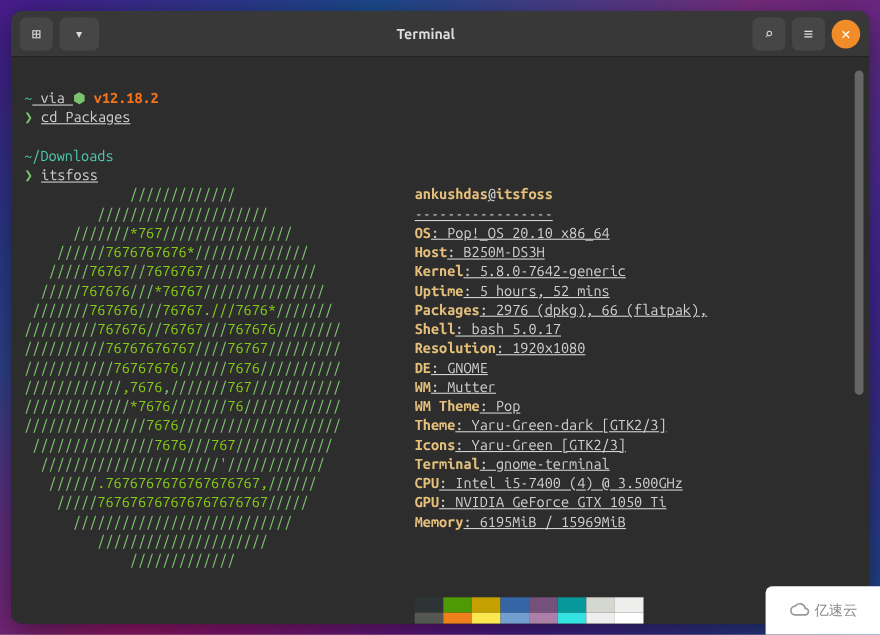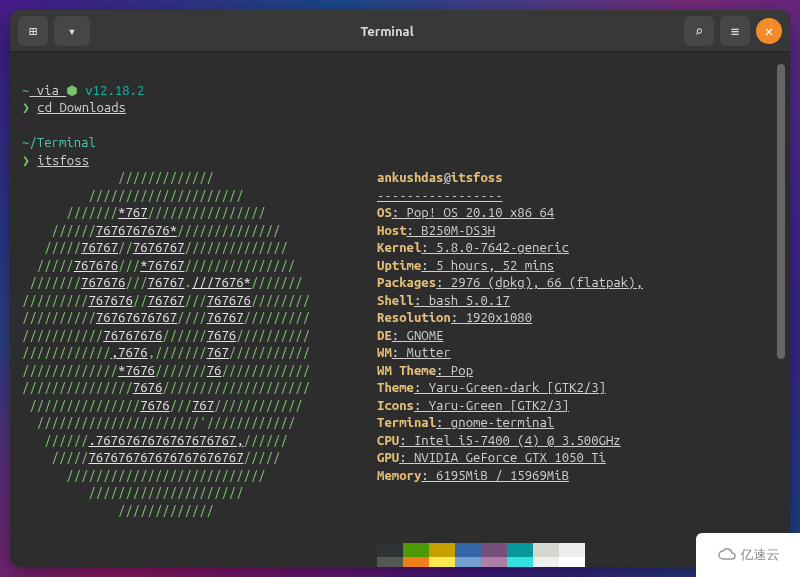--- a/index.html
+++ b/index.html
@@ -39,25 +39,25 @@
     flex: 1; background: #2d2d2d; color: #ccc;
     padding: 12px 4px 12px 12px; font-size: 13.2px; line-height: 17.5px;
     overflow: hidden; position: relative;
     display: flex; flex-direction: row;
   }
   .term-content { flex: 1; white-space: pre; }
   .scrollbar { width: 10px; background: transparent; margin-left: 4px; position: relative; }
   .scrollbar-thumb { position: absolute; top: 0; width: 8px; left: 1px; height: 60%; background: #666; border-radius: 4px; }
   .teal   { color: #4ec9b0; }
   .green  { color: #7cc36e; }
-  .greenb { color: #14b8a6; font-weight: normal; }
+  .greenb { color: #f97316; font-weight: bold; }
   .white  { color: #d0d0d0; text-decoration: underline; }
   .yellow { color: #e5c07b; font-weight: bold; margin-top: 43px; }
   .greenlogo { color: #7cc36e; }
-  .whitelogo { color: #e5e5e5; text-decoration: underline; }
+  .whitelogo { color: #84cc16; }
   .row { display: flex; }
   .logo-col { width: 355px; }
   .info-col { }
   .palette { display: flex; margin-top: 6px; margin-left: 0; }
   .palette .sw { width: 26px; height: 14px; }
   .watermark {
     position: absolute; right: 0; bottom: 0; width: 104px; height: 44px;
     background: #fff; display: flex; align-items: center; justify-content: center;
     font-family: Liberation Serif, serif; font-size: 13px; color: #888; border-top-left-radius: 6px;
   }
@@ -86,23 +86,23 @@
         </div>
       <div class="tb-btn close">
           <span>✕</span>
         </div>
     </div>
   </div>
 
   <div class="term">
     <div class="term-content" id="term-content">
 <span class="teal">~</span><span class="white"> via </span><span class="green">⬢ </span><span class="greenb">v12.18.2</span>
-<span class="green">❯ </span><span class="white">cd Downloads</span>
+<span class="green">❯ </span><span class="white">cd Packages</span>
 
-<span class="teal">~/Terminal</span>
+<span class="teal">~/Downloads</span>
 <span class="green">❯ </span><span class="white">itsfoss</span>
 <div class="row"><span class="logo-col"><span class="greenlogo">             /////////////             </span></span><span class="info-col"><span class="yellow">ankushdas</span><span class="white">@</span><span class="yellow">itsfoss</span></span></div><div class="row"><span class="logo-col"><span class="greenlogo">         /////////////////////         </span></span><span class="info-col"><span class="white">-----------------</span></span></div><div class="row"><span class="logo-col"><span class="greenlogo">      ///////</span><span class="whitelogo">*767</span><span class="greenlogo">////////////////      </span></span><span class="info-col"><span class="yellow">OS</span><span class="white">: Pop!_OS 20.10 x86_64</span></span></div><div class="row"><span class="logo-col"><span class="greenlogo">    //////</span><span class="whitelogo">7676767676*</span><span class="greenlogo">//////////////    </span></span><span class="info-col"><span class="yellow">Host</span><span class="white">: B250M-DS3H</span></span></div><div class="row"><span class="logo-col"><span class="greenlogo">   /////</span><span class="whitelogo">76767</span><span class="greenlogo">//</span><span class="whitelogo">7676767</span><span class="greenlogo">//////////////   </span></span><span class="info-col"><span class="yellow">Kernel</span><span class="white">: 5.8.0-7642-generic</span></span></div><div class="row"><span class="logo-col"><span class="greenlogo">  /////</span><span class="whitelogo">767676</span><span class="greenlogo">///</span><span class="whitelogo">*76767</span><span class="greenlogo">///////////////  </span></span><span class="info-col"><span class="yellow">Uptime</span><span class="white">: 5 hours, 52 mins</span></span></div><div class="row"><span class="logo-col"><span class="greenlogo"> ///////</span><span class="whitelogo">767676</span><span class="greenlogo">///</span><span class="whitelogo">76767</span><span class="greenlogo">.</span><span class="whitelogo">///</span><span class="whitelogo">7676*</span><span class="greenlogo">/////// </span></span><span class="info-col"><span class="yellow">Packages</span><span class="white">: 2976 (dpkg), 66 (flatpak),</span></span></div><div class="row"><span class="logo-col"><span class="greenlogo">/////////</span><span class="whitelogo">767676</span><span class="greenlogo">//</span><span class="whitelogo">76767</span><span class="greenlogo">///</span><span class="whitelogo">767676</span><span class="greenlogo">////////</span></span><span class="info-col"><span class="yellow">Shell</span><span class="white">: bash 5.0.17</span></span></div><div class="row"><span class="logo-col"><span class="greenlogo">//////////</span><span class="whitelogo">76767676767</span><span class="greenlogo">////</span><span class="whitelogo">76767</span><span class="greenlogo">/////////</span></span><span class="info-col"><span class="yellow">Resolution</span><span class="white">: 1920x1080</span></span></div><div class="row"><span class="logo-col"><span class="greenlogo">///////////</span><span class="whitelogo">76767676</span><span class="greenlogo">//////</span><span class="whitelogo">7676</span><span class="greenlogo">//////////</span></span><span class="info-col"><span class="yellow">DE</span><span class="white">: GNOME</span></span></div><div class="row"><span class="logo-col"><span class="greenlogo">////////////</span><span class="whitelogo">,7676</span><span class="greenlogo">,///////</span><span class="whitelogo">767</span><span class="greenlogo">///////////</span></span><span class="info-col"><span class="yellow">WM</span><span class="white">: Mutter</span></span></div><div class="row"><span class="logo-col"><span class="greenlogo">/////////////</span><span class="whitelogo">*7676</span><span class="greenlogo">///////</span><span class="whitelogo">76</span><span class="greenlogo">////////////</span></span><span class="info-col"><span class="yellow">WM Theme</span><span class="white">: Pop</span></span></div><div class="row"><span class="logo-col"><span class="greenlogo">///////////////</span><span class="whitelogo">7676</span><span class="greenlogo">////////////////////</span></span><span class="info-col"><span class="yellow">Theme</span><span class="white">: Yaru-Green-dark [GTK2/3]</span></span></div><div class="row"><span class="logo-col"><span class="greenlogo"> ///////////////</span><span class="whitelogo">7676</span><span class="greenlogo">///</span><span class="whitelogo">767</span><span class="greenlogo">//////////// </span></span><span class="info-col"><span class="yellow">Icons</span><span class="white">: Yaru-Green [GTK2/3]</span></span></div><div class="row"><span class="logo-col"><span class="greenlogo">  //////////////////////</span><span class="greenlogo">'</span><span class="greenlogo">////////////  </span></span><span class="info-col"><span class="yellow">Terminal</span><span class="white">: gnome-terminal</span></span></div><div class="row"><span class="logo-col"><span class="greenlogo">   //////</span><span class="whitelogo">.7676767676767676767,</span><span class="greenlogo">//////   </span></span><span class="info-col"><span class="yellow">CPU</span><span class="white">: Intel i5-7400 (4) @ 3.500GHz</span></span></div><div class="row"><span class="logo-col"><span class="greenlogo">    /////</span><span class="whitelogo">767676767676767676767</span><span class="greenlogo">/////    </span></span><span class="info-col"><span class="yellow">GPU</span><span class="white">: NVIDIA GeForce GTX 1050 Ti</span></span></div><div class="row"><span class="logo-col"><span class="greenlogo">      ///////////////////////////      </span></span><span class="info-col"><span class="yellow">Memory</span><span class="white">: 6195MiB / 15969MiB</span></span></div><div class="row"><span class="logo-col"><span class="greenlogo">         /////////////////////         </span></span><span class="info-col"></span></div><div class="row"><span class="logo-col"><span class="greenlogo">             /////////////             </span></span><span class="info-col"></span></div>
 <div class="row"><span class="logo-col">                                       </span><span><div class="palette"><div class="sw" style="background: rgb(46, 52, 54);"></div><div class="sw" style="background: rgb(78, 154, 6);"></div><div class="sw" style="background: rgb(196, 160, 0);"></div><div class="sw" style="background: rgb(52, 101, 164);"></div><div class="sw" style="background: rgb(117, 80, 123);"></div><div class="sw" style="background: rgb(6, 152, 154);"></div><div class="sw" style="background: rgb(211, 215, 207);"></div><div class="sw" style="background: rgb(238, 238, 236);"></div></div><div class="palette" style="margin-top: 0px;"><div class="sw" style="background: rgb(85, 87, 83);"></div><div class="sw" style="background: rgb(239, 127, 26);"></div><div class="sw" style="background: rgb(252, 233, 79);"></div><div class="sw" style="background: rgb(114, 159, 207);"></div><div class="sw" style="background: rgb(173, 127, 168);"></div><div class="sw" style="background: rgb(52, 226, 226);"></div><div class="sw" style="background: rgb(238, 238, 236);"></div><div class="sw" style="background: rgb(255, 255, 255);"></div></div></span></div></div>
     <div class="scrollbar">
       <div class="scrollbar-thumb"></div>
     </div>
   </div>
 </div>
 
 <div class="watermark">

